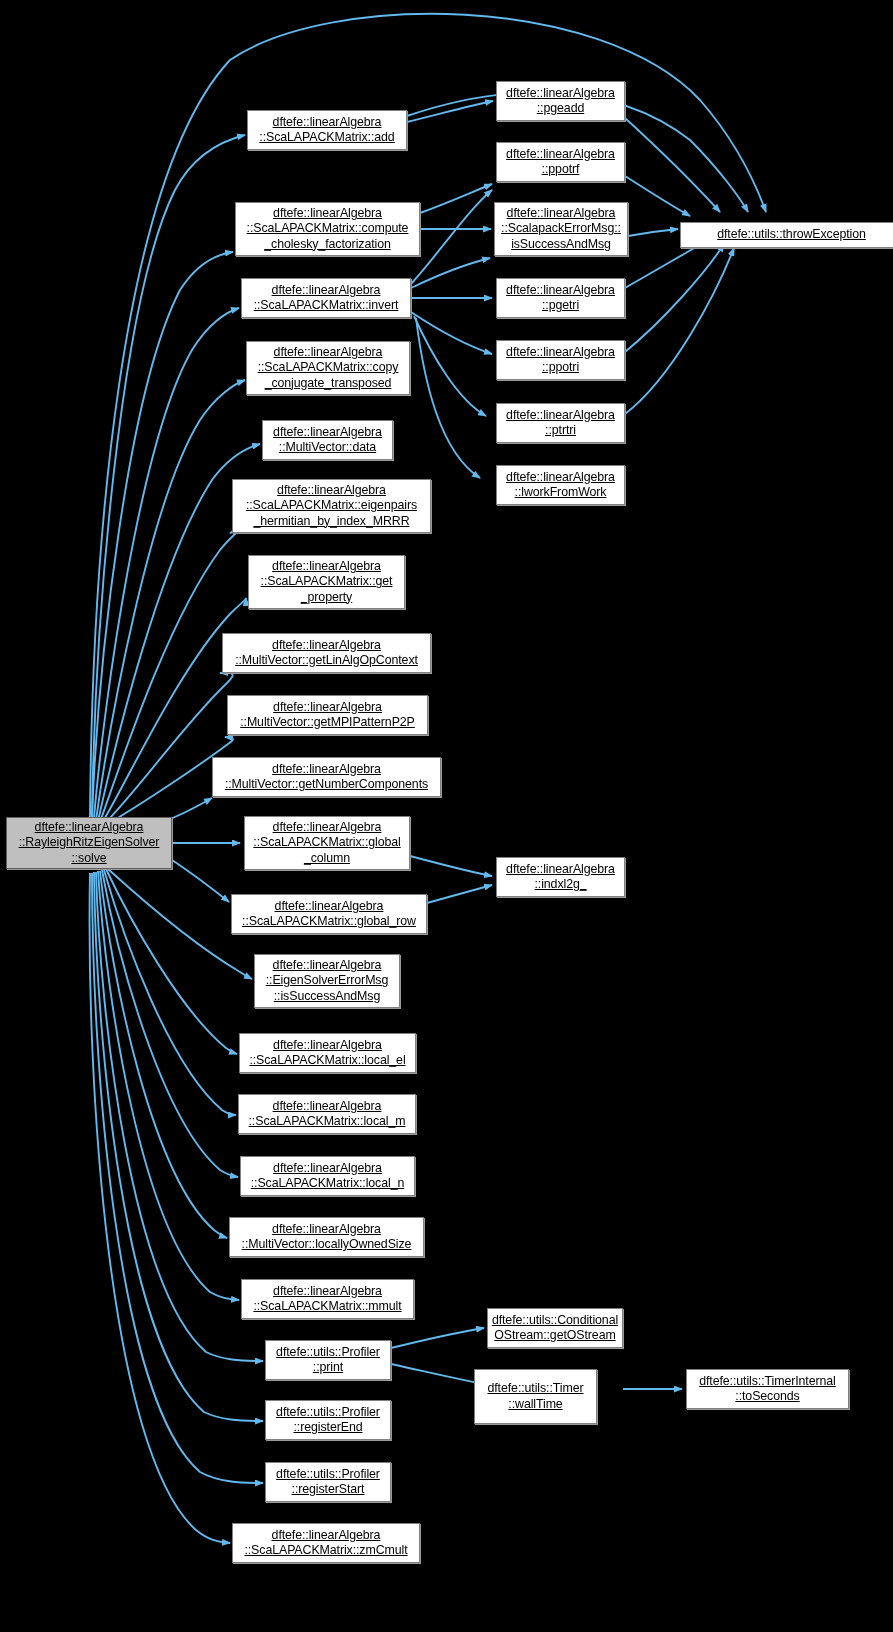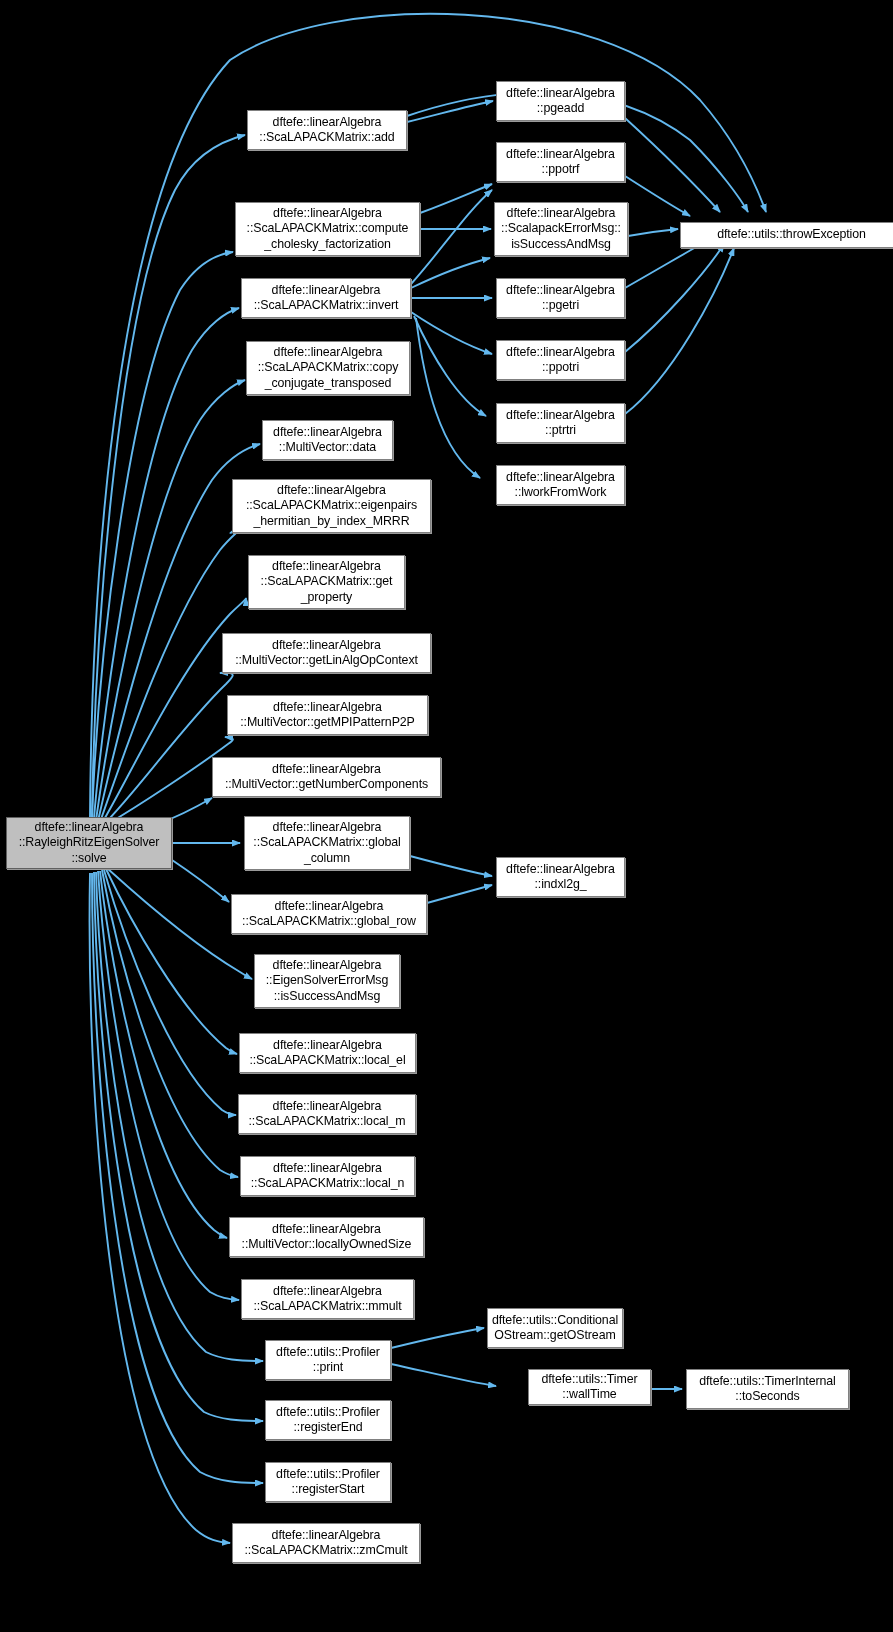--- a/index.html
+++ b/index.html
@@ -32,20 +32,21 @@
     color: #000000;
     font-size: 12.4px;
     line-height: 15.2px;
     display: flex;
     align-items: center;
     justify-content: center;
     text-align: center;
     white-space: pre-line;
     letter-spacing: -0.1px;
     padding: 0 3px;
+    text-decoration: underline;
   }
   .node.root {
     background: #bfbfbf;
     border: 1px solid #606060;
   }
   .node-label {
     display: block;
     width: 100%;
   }
 </style>
@@ -167,21 +168,21 @@
       <div class="node" style="left: 240px; top: 1156px; width: 175px; height: 40px;"><span class="node-label">dftefe::linearAlgebra
 ::ScaLAPACKMatrix::local_n</span></div>
       <div class="node" style="left: 229px; top: 1217px; width: 195px; height: 40px;"><span class="node-label">dftefe::linearAlgebra
 ::MultiVector::locallyOwnedSize</span></div>
       <div class="node" style="left: 241px; top: 1279px; width: 173px; height: 40px;"><span class="node-label">dftefe::linearAlgebra
 ::ScaLAPACKMatrix::mmult</span></div>
       <div class="node" style="left: 265px; top: 1340px; width: 126px; height: 40px;"><span class="node-label">dftefe::utils::Profiler
 ::print</span></div>
       <div class="node" style="left: 487px; top: 1308px; width: 136px; height: 40px;"><span class="node-label">dftefe::utils::Conditional
 OStream::getOStream</span></div>
-      <div class="node" style="left: 528px; top: 1369px; width: 123px; height: 36px;"><span class="node-label">dftefe::utils::Timer
+      <div class="node" style="left: 474px; top: 1369px; width: 123px; height: 55px;"><span class="node-label">dftefe::utils::Timer
 ::wallTime</span></div>
       <div class="node" style="left: 686px; top: 1369px; width: 163px; height: 40px;"><span class="node-label">dftefe::utils::TimerInternal
 ::toSeconds</span></div>
       <div class="node" style="left: 265px; top: 1400px; width: 126px; height: 40px;"><span class="node-label">dftefe::utils::Profiler
 ::registerEnd</span></div>
       <div class="node" style="left: 265px; top: 1462px; width: 126px; height: 40px;"><span class="node-label">dftefe::utils::Profiler
 ::registerStart</span></div>
       <div class="node" style="left: 232px; top: 1523px; width: 188px; height: 40px;"><span class="node-label">dftefe::linearAlgebra
 ::ScaLAPACKMatrix::zmCmult</span></div>
     </div>

